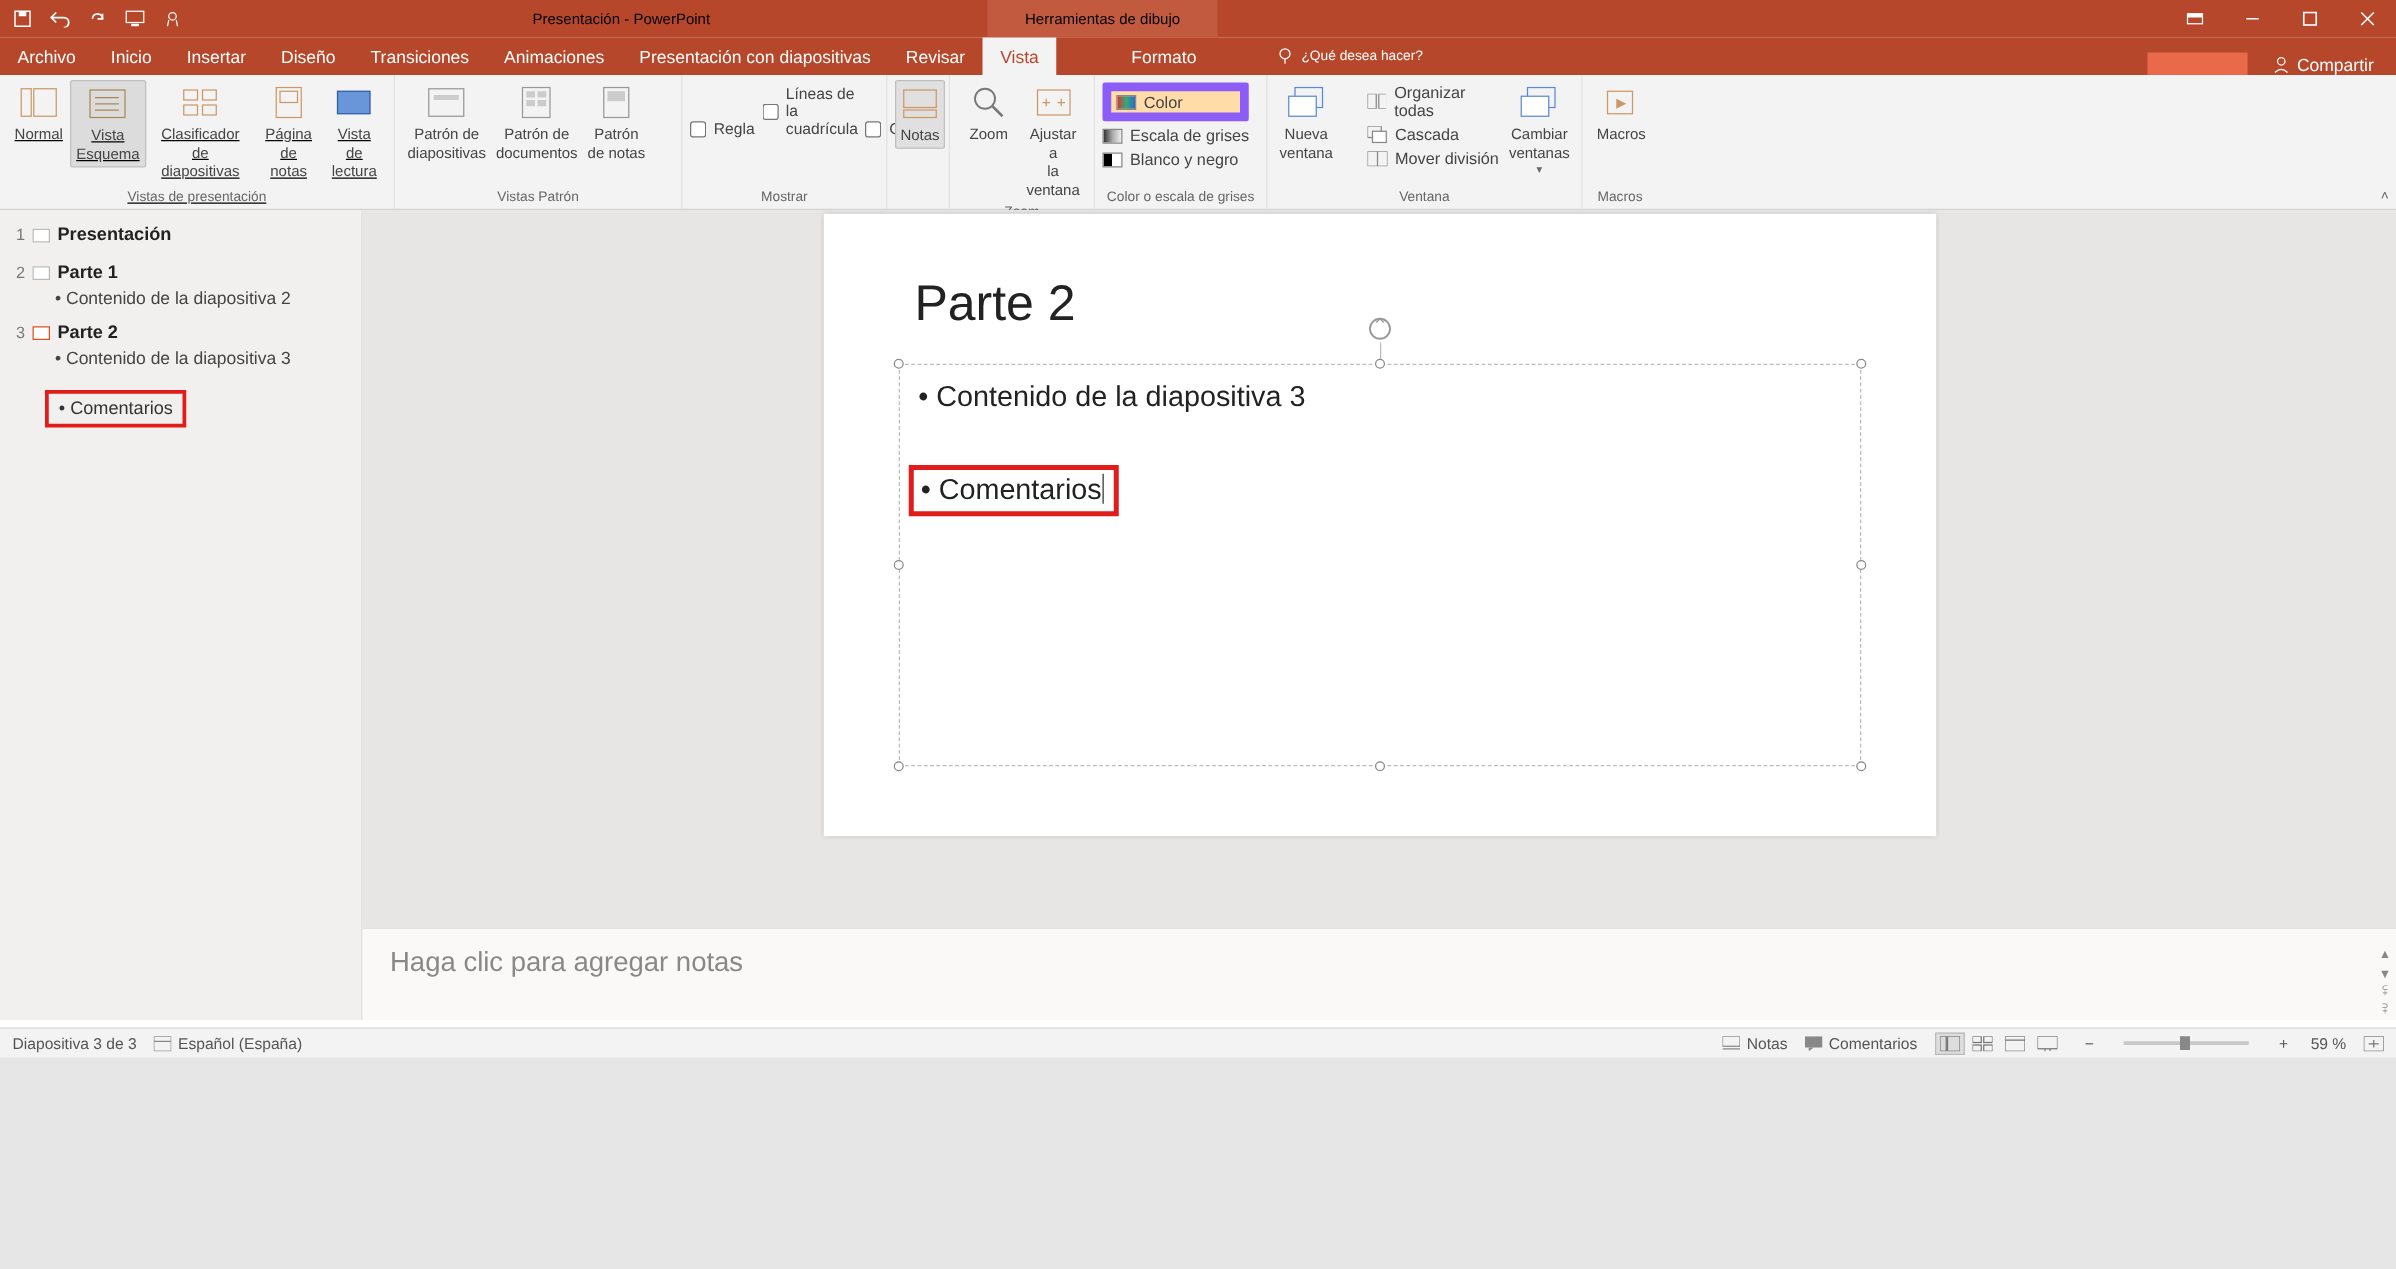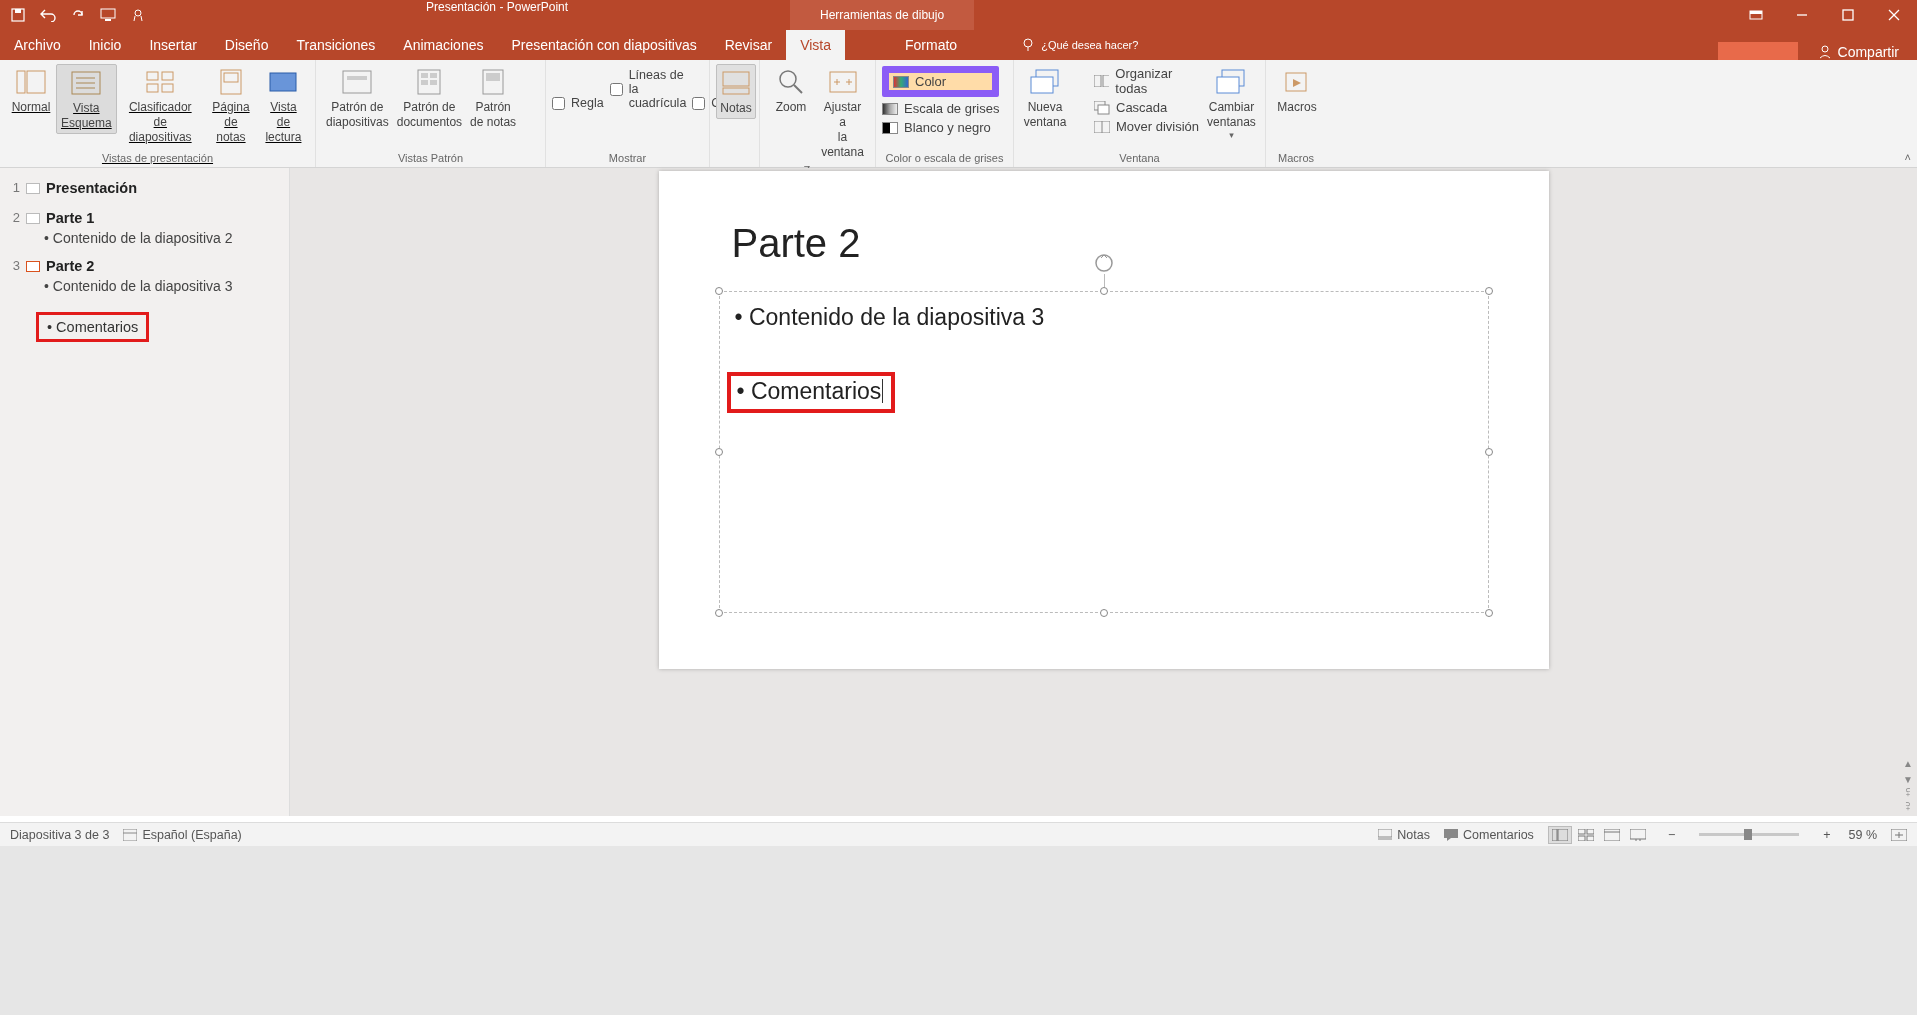--- a/index.html
+++ b/index.html
@@ -1,19 +1,19 @@
 <!DOCTYPE html>
 <html><head>
 <meta charset="utf-8">
 <style>
 * { margin: 0; padding: 0; box-sizing: border-box; font-family: "Segoe UI", Arial, sans-serif; user-select: none; }
 html, body { width: 1917px; height: 1015px; overflow: hidden; background: #e6e6e6; }
 
 
-.titlebar { height: 30px; background: #b7472a; color: #ffffff; display: flex; align-items: flex-start; font-size: 12px; }
+.titlebar { height: 30px; background: #b7472a; color: #000000; display: flex; align-items: center; font-size: 12px; }
 .qat { display: flex; align-items: center; gap: 14px; padding: 0 10px; height: 100%; }
 .qat .icon { width: 16px; height: 16px; display:flex; align-items:center; justify-content:center; }
 .title-center { flex: 0 0 auto; text-align: center; margin-left: 270px; }
 .contextual-tab { position:absolute; left:790px; top:0; height:30px; padding:0 30px; display:flex; align-items:center; background:#c25a40; font-size:12px;}
 .win-controls { position:absolute; right:0; top:0; display:flex; height:30px; }
 .win-controls div { width:46px; display:flex; align-items:center; justify-content:center; }
 
 
 .tabsrow { height: 30px; background: #b7472a; color: #fff; display: flex; align-items: stretch; font-size: 14px; position:relative; }
 .tab { padding: 0 14px; display: flex; align-items: center; cursor: pointer; }
@@ -498,20 +498,23 @@
 
     <div class="vscroll">
       <div class="arrow" style="bottom:46px;">▲</div>
       <div class="arrow" style="bottom:30px;">▼</div>
       <div class="arrow" style="bottom:16px;">⪿</div>
       <div class="arrow" style="bottom:2px;">⫀</div>
     </div>
 
     <div style="flex:1;"></div>
     <div class="notes-resize"></div>
+    <div class="notes-pane">
+      <span>Haga clic para agregar notas</span>
+    </div>
   </div>
 </div>
 
 <div style="height:6px;background:#fff;"></div>
 
 <div class="statusbar">
   <span>Diapositiva 3 de 3</span>
   <span class="status-btn">
     <svg width="14" height="12">
         <rect x="0" y="0" width="14" height="12" fill="none" stroke="#888"></rect>

